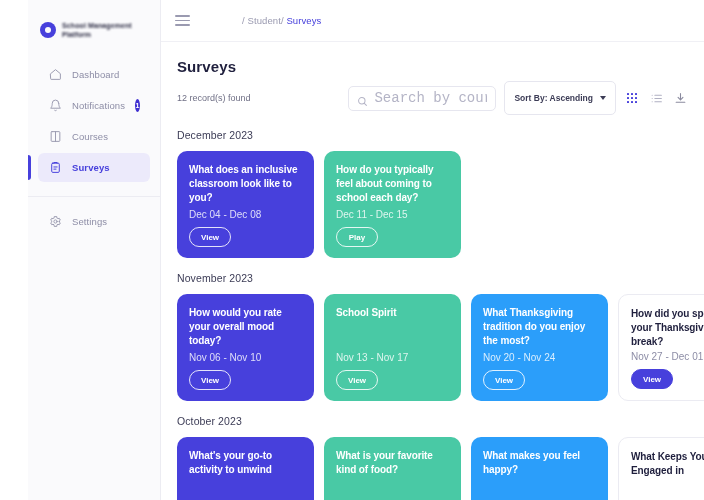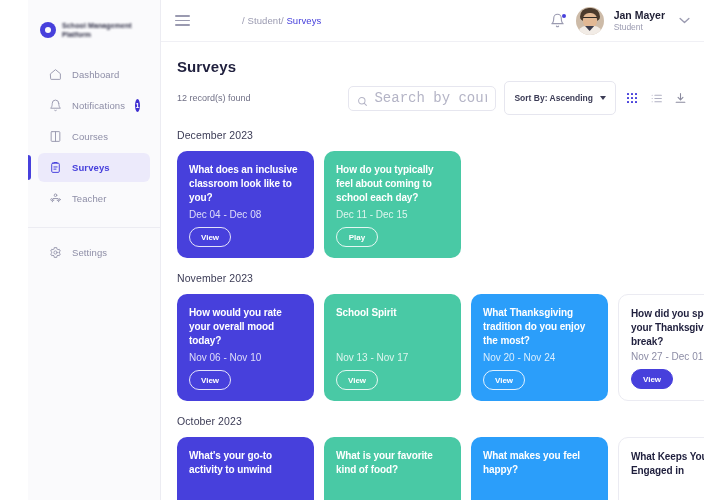--- a/index.html
+++ b/index.html
@@ -197,31 +197,20 @@
         <span class="ico">
           <svg viewBox="0 0 24 24" fill="none" stroke="#4740dc" stroke-width="1.8" stroke-linecap="round" stroke-linejoin="round">
               <rect x="5" y="4" width="14" height="17" rx="2"></rect>
               <path d="M9 4V2.8h6V4"></path>
               <path d="M9 11h6M9 15h4"></path>
             </svg>
         </span>
         <span class="nav-label">Surveys</span>
       </div>
 
-      <div class="nav-item">
-        <span class="ico">
-          <svg viewBox="0 0 24 24" fill="none" stroke="#9a9ab0" stroke-width="1.8" stroke-linecap="round" stroke-linejoin="round">
-              <circle cx="12" cy="6" r="2.4"></circle>
-              <path d="M8 12h8M6 18a3 3 0 0 1 3-3M18 18a3 3 0 0 0-3-3"></path>
-              <circle cx="5" cy="14" r="1.8"></circle>
-              <circle cx="19" cy="14" r="1.8"></circle>
-            </svg>
-        </span>
-        <span class="nav-label">Teacher</span>
-      </div>
 
       <div class="nav-divider"></div>
 
       <div class="nav-item">
         <span class="ico">
           <svg viewBox="0 0 24 24" fill="none" stroke="#9a9ab0" stroke-width="1.8" stroke-linecap="round" stroke-linejoin="round">
               <circle cx="12" cy="12" r="3"></circle>
               <path d="M19 12a7 7 0 0 0-.1-1.1l2-1.5-2-3.4-2.3 1a7 7 0 0 0-1.9-1.1L14.4 3H9.6l-.3 2.9a7 7 0 0 0-1.9 1.1l-2.3-1-2 3.4 2 1.5A7 7 0 0 0 5 12c0 .4 0 .7.1 1.1l-2 1.5 2 3.4 2.3-1c.6.5 1.2.8 1.9 1.1l.3 2.9h4.8l.3-2.9c.7-.3 1.3-.6 1.9-1.1l2.3 1 2-3.4-2-1.5c.1-.4.1-.7.1-1.1z"></path>
             </svg>
         </span>
@@ -235,45 +224,20 @@
   <section class="main">
 
     <header class="topbar">
       <div class="hamburger">
           <span></span>
           <span></span>
           <span></span>
         </div>
       <div class="crumb">
         <span>/ Student/ </span><span class="cur">Surveys</span>
-      </div>
-      <div class="topbar-right">
-        <div class="bell">
-          <svg viewBox="0 0 24 24" fill="none" stroke="#9a9ab0" stroke-width="1.8" stroke-linecap="round" stroke-linejoin="round">
-              <path d="M18 8A6 6 0 0 0 6 8c0 7-3 9-3 9h18s-3-2-3-9"></path>
-              <path d="M13.7 21a2 2 0 0 1-3.4 0"></path>
-            </svg>
-          <span class="dot"></span>
-        </div>
-        <div class="avatar">
-          <span class="hair"></span>
-            <span class="face"></span>
-            <span class="glasses"></span>
-            <span class="shirt"></span>
-            <span class="collar"></span>
-        </div>
-        <div>
-          <div class="uname">Jan Mayer</div>
-          <div class="urole">Student</div>
-        </div>
-        <span class="chev">
-          <svg width="11" height="7" viewBox="0 0 12 8" fill="none" stroke="#9a9ab0" stroke-width="1.6" stroke-linecap="round" stroke-linejoin="round">
-              <path d="M1 1.8 6 6.2l5-4.4"></path>
-            </svg>
-        </span>
       </div>
     </header>
 
     <div class="content">
 
       <h1 class="page-title">Surveys</h1>
 
       <div class="toolbar">
         <span class="records">12 record(s) found</span>
         <div class="toolbar-right">

